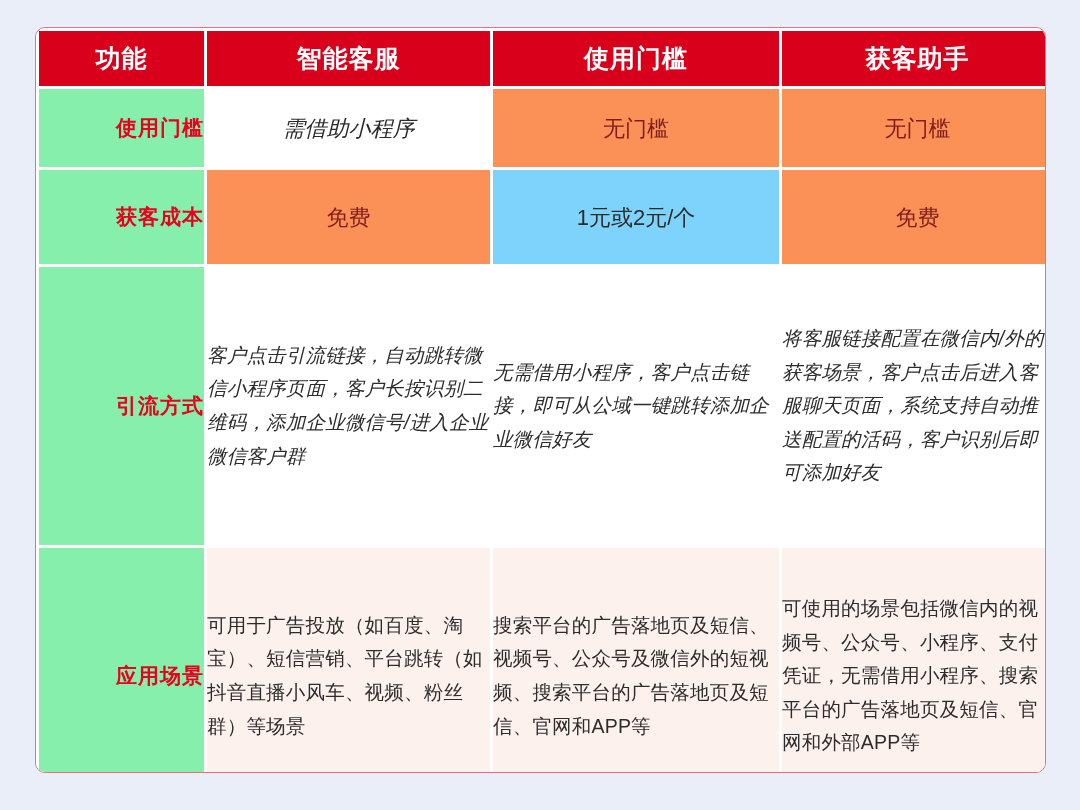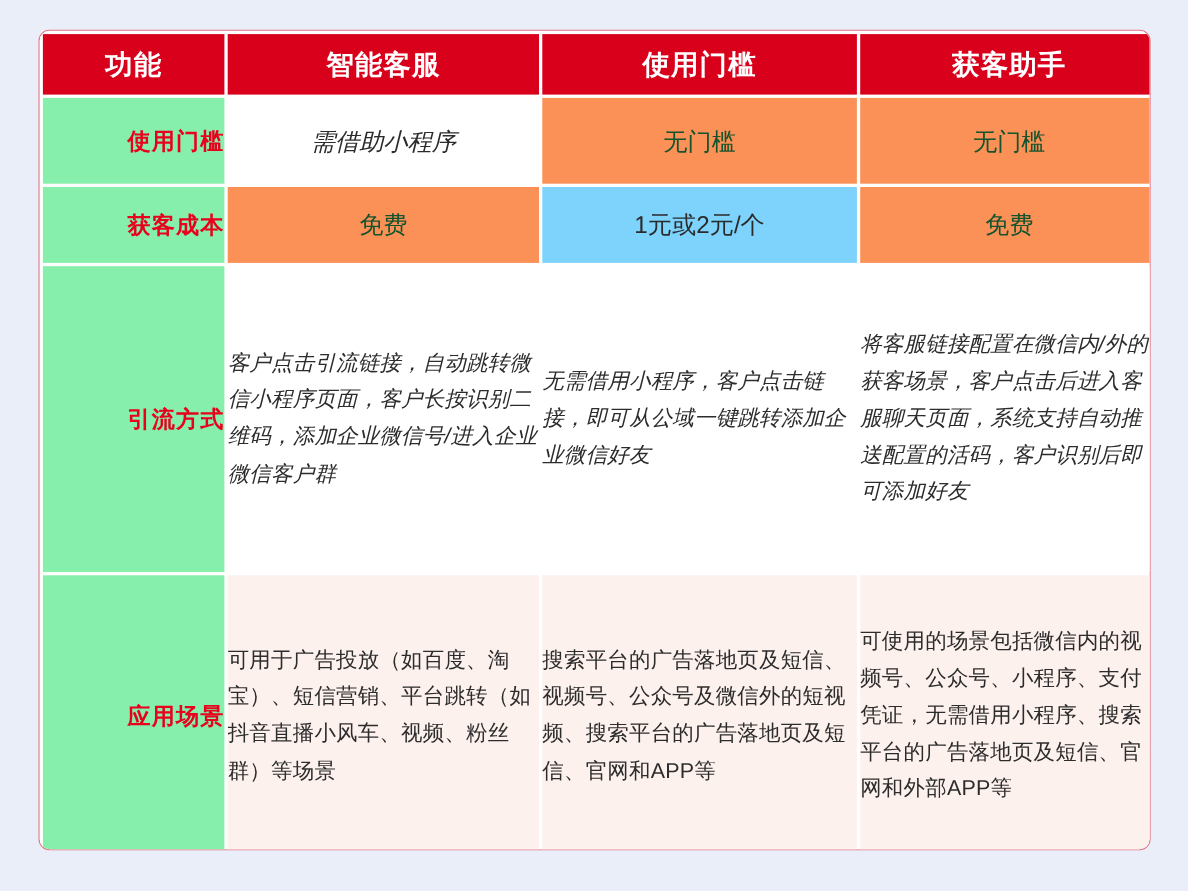--- a/index.html
+++ b/index.html
@@ -82,42 +82,42 @@
     font-size: 20px;
     color: #2b2b2b;
     text-align: center;
     line-height: 1.5;
   }
   .cell-white { background: #ffffff; font-style: italic; }
   .cell-pinkish { background: #7dd3fc; }
   .cell-pinkish2 { background: #fdf1ee; }
   .cell-orange {
     background: #fc9157;
-    color: #14532d;
+    color: #7f1d1d;
   }
 
   .big {
     font-size: 22px;
   }
 
   
   .para {
     text-align: left;
     font-size: 19.5px;
     line-height: 1.72;
     color: #2c2c2c;
     padding: 0 22px;
     letter-spacing: 0.2px;
   }
   .para-3 { padding: 0 22px 0 24px; }
 
   .r-flow  { height: 278px; }
   .r-scene { height: 256px; }
   .r-thr   { height: 78px; }
-  .r-cost  { height: 69px; margin-left: 11px; }
+  .r-cost  { height: 94px; margin-left: 11px; }
 </style>
 </head>
 <body>
 
 <div id="stage">
 
   <div class="table-wrap">
     <table class="cmp">
       <colgroup>
         <col class="c1">

